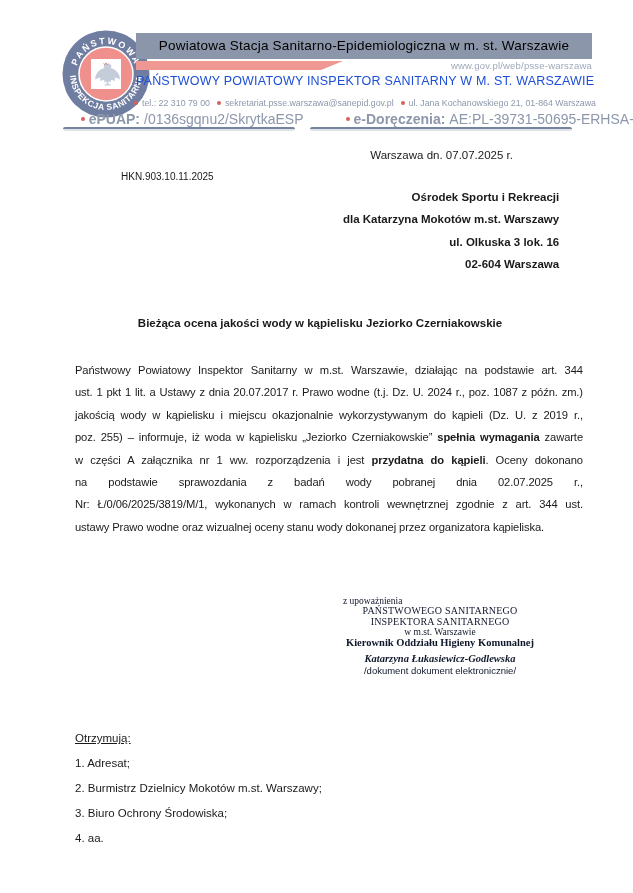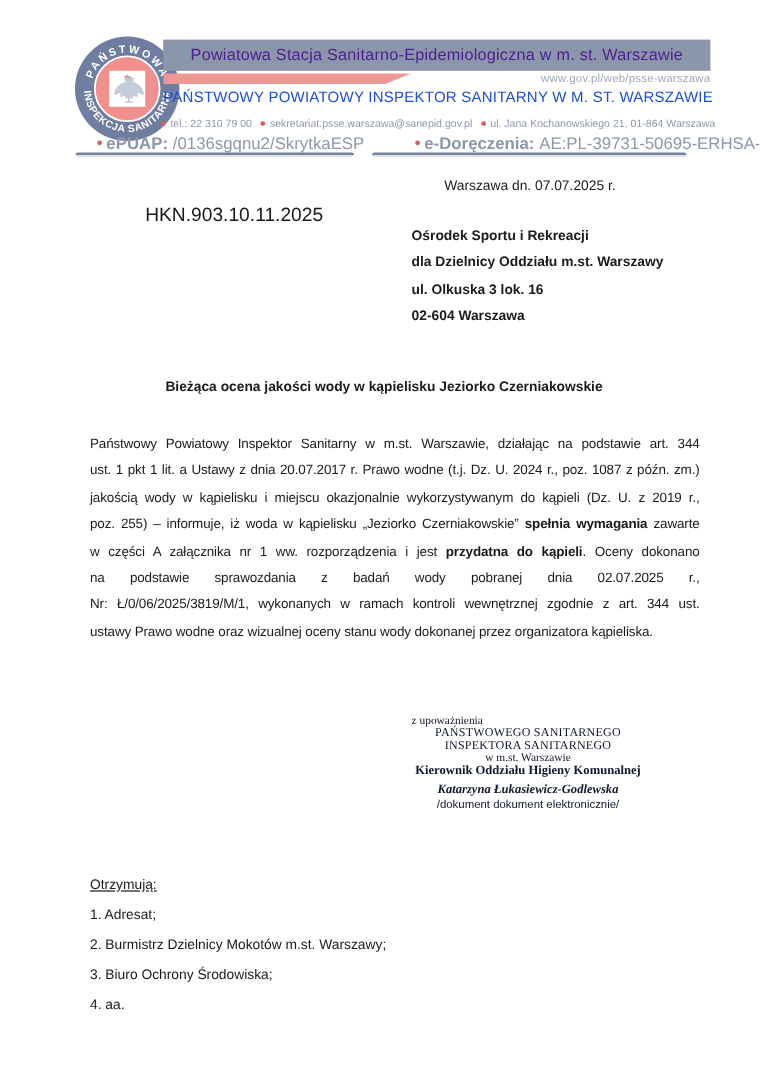--- a/index.html
+++ b/index.html
@@ -4,21 +4,21 @@
 <style>
   html,body{margin:0;padding:0;background:#ffffff;}
   .page{
     position:relative;width:633px;height:893px;background:#ffffff;overflow:hidden;
     font-family:"Liberation Sans",sans-serif;color:#1a1a1a;
   }
   
   .logo{position:absolute;left:62px;top:30px;width:88px;height:88px;}
   .banner{
     position:absolute;left:136px;top:33px;width:456px;height:26px;line-height:26px;
-    background:#8C96AA;color:#4c1d95;font-size:13.5px;letter-spacing:.2px;text-align:center;
+    background:#8C96AA;color:#000000;font-size:13.5px;letter-spacing:.2px;text-align:center;
     white-space:nowrap;
   }
   .redbar{
     position:absolute;left:136px;top:61px;width:207px;height:9px;background:#EF9792;
     clip-path:polygon(0 0,100% 0,calc(100% - 22px) 100%,0 100%);
   }
   .website{
     position:absolute;top:60px;right:41px;font-size:9.5px;color:#9FA8BA;letter-spacing:.2px;
   }
   .insp{
@@ -35,22 +35,22 @@
   }
   .citem{display:inline-flex;align-items:center;gap:4px;}
   .dot{width:4px;height:4px;border-radius:50%;background:#DB5E5A;display:inline-block;flex:0 0 auto;}
   .blabel{font-weight:bold;}
   .rule{position:absolute;top:127px;height:4px;border-radius:2px;
     background:linear-gradient(180deg,#75839D 0 52%,#DFE2E7 52% 100%);}
   .rule-l{left:63px;width:232px;}
   .rule-r{left:310px;width:262px;}
   
   .date{position:absolute;top:149px;right:120px;font-size:11.5px;}
-  .ref{position:absolute;top:171px;left:75px;font-size:16px;padding-left:46px;}
-  .recipient{position:absolute;left:343px;top:186px;font-size:11.5px;font-weight:bold;line-height:22.3px;}
+  .ref{position:absolute;top:171px;left:75px;font-size:10px;padding-left:46px;}
+  .recipient{position:absolute;left:343px;top:186px;font-size:11.5px;font-weight:bold;line-height:22.3px;text-align:right;}
   .subject{position:absolute;left:70px;top:317px;width:500px;text-align:center;font-size:11.5px;font-weight:bold;}
   
   .bodytext{position:absolute;left:75px;top:359px;width:508px;font-size:11.2px;letter-spacing:-.1px;}
   .bl{line-height:22.4px;text-align:justify;text-align-last:justify;white-space:normal;}
   .bl.last{text-align-last:left;}
   
   .sig{position:absolute;left:333px;top:596px;width:214px;color:#0f172a;
     font-family:"Liberation Serif",serif;text-align:center;}
   .sig .auth{font-size:9.5px;text-align:left;padding-left:10px;line-height:10px;}
   .sig .org{font-size:10px;line-height:10.5px;letter-spacing:.2px;}
@@ -117,21 +117,21 @@
       </span>
   </div>
   <div class="rule rule-l"></div>
   <div class="rule rule-r"></div>
 
   <div class="date">Warszawa dn. 07.07.2025 r.</div>
   <div class="ref">HKN.903.10.11.2025</div>
 
   <div class="recipient">
     <div>Ośrodek Sportu i Rekreacji</div>
-    <div>dla Dzielnicy Oddziału m.st. Warszawy</div>
+    <div>dla Katarzyna Mokotów m.st. Warszawy</div>
     <div>ul. Olkuska 3 lok. 16</div>
     <div>02-604 Warszawa</div>
   </div>
 
   <div class="subject">Bieżąca ocena jakości wody w kąpielisku Jeziorko Czerniakowskie</div>
 
   <div class="bodytext">
     <div class="bl">Państwowy Powiatowy Inspektor Sanitarny w m.st. Warszawie, działając na podstawie art. 344</div>
     <div class="bl">ust. 1 pkt 1 lit. a Ustawy z dnia 20.07.2017 r. Prawo wodne (t.j. Dz. U. 2024 r., poz. 1087 z późn. zm.)</div>
     <div class="bl">jakością wody w kąpielisku i miejscu okazjonalnie wykorzystywanym do kąpieli (Dz. U. z 2019 r.,</div>

